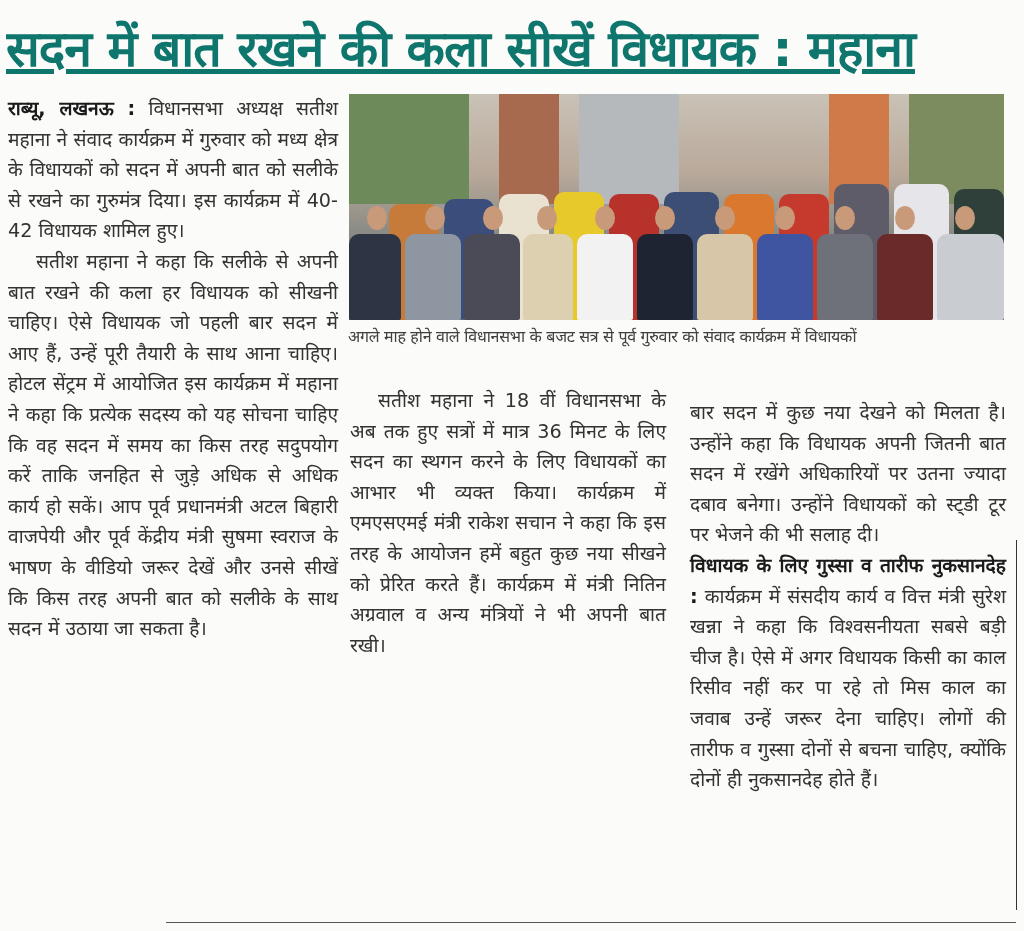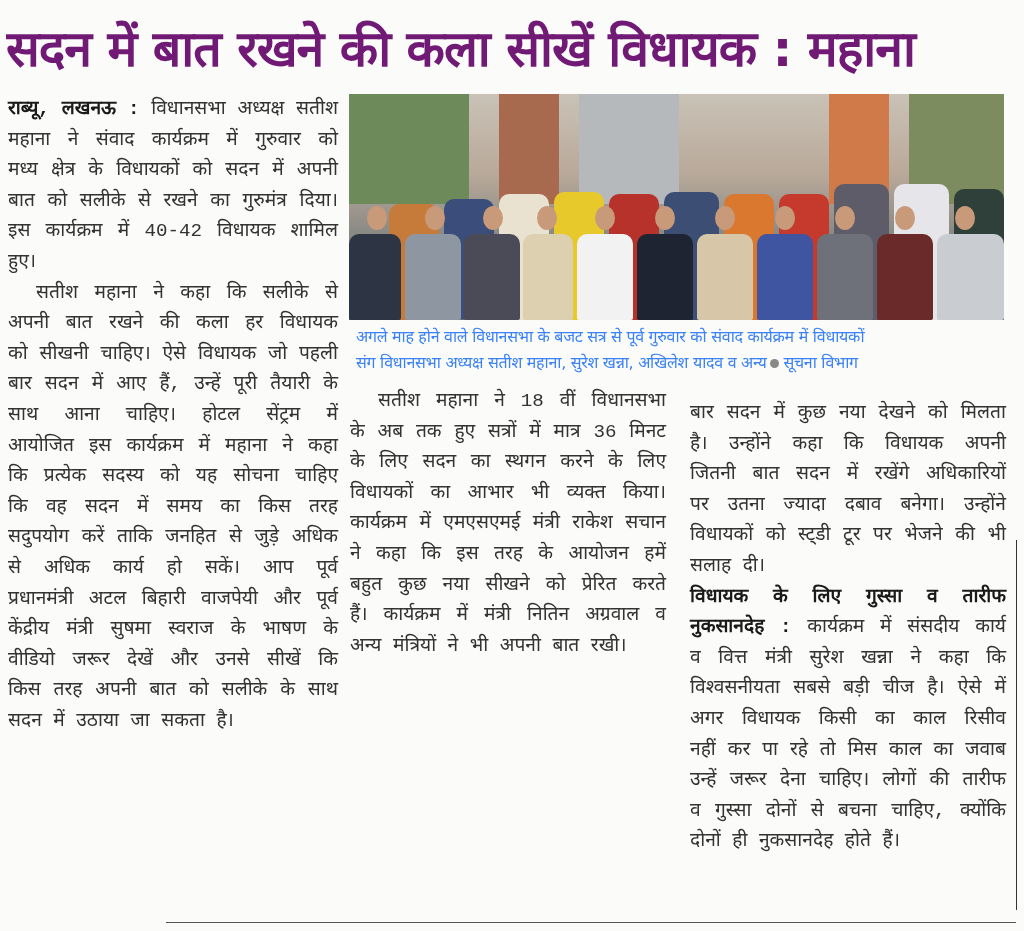--- a/index.html
+++ b/index.html
@@ -6,46 +6,46 @@
   body {
     width:1024px; height:931px; overflow:hidden;
     background:#fbfbf9; color:#2a2a2a;
     font-family:"DejaVu Sans", sans-serif;
     position:relative;
   }
   .headline {
     position:absolute; left:6px; top:14px; width:1010px; height:70px;
     font-family:"DejaVu Sans", sans-serif; font-weight:bold;
     font-size:50px; line-height:70px; letter-spacing:-1px;
-    color:#701a75; white-space:nowrap; overflow:hidden;
+    color:#0f766e; white-space:nowrap; overflow:hidden;text-decoration:underline;
   }
   .col {
     position:absolute;
     font-size:19.2px; line-height:30.6px; color:#333;
     text-align:justify; text-align-last:left;
   }
-  .col p { margin:0;font-family:Liberation Mono, monospace; }
+  .col p { margin:0; }
   .col p.indent { text-indent:28px; }
   .col .lead { font-weight:bold; color:#1a1a1a; }
   .col .sub { font-weight:bold; color:#1a1a1a; }
   #col1 { left:8px; top:94px; width:330px; }
   #col2 { left:350px; top:386px; width:316px; }
   #col3 { left:690px; top:386px; width:316px;margin-top:12px; }
 
   .photo {
     position:absolute; left:349px; top:94px; width:655px; height:226px;
     overflow:hidden;
     background:linear-gradient(180deg,#c9c2b6 0%,#b9a99a 35%,#8c8c86 60%,#5d6a74 100%);
   }
   .photo .bldg { position:absolute; top:0; height:110px; }
   .photo .person { position:absolute; border-radius:10px 10px 2px 2px; }
   .photo .head { position:absolute; border-radius:50%; background:#c99a7a; }
   .caption {
-    position:absolute; left:356px; top:324px; width:655px;
-    font-size:16px; line-height:26px; color:#3b82f6; white-space:nowrap;
+    position:absolute; left:348px; top:324px; width:655px;
+    font-size:16px; line-height:26px; color:#404040; white-space:nowrap;
     letter-spacing:-0.3px;
   }
   .caption .credit-dot {
     display:inline-block; width:9px; height:9px; border-radius:50%;
     background:#888; margin:0 4px; vertical-align:middle;
   }
   .rule-v { position:absolute; left:1016px; top:540px; width:1px; height:370px; background:#333; }
   .rule-h { position:absolute; left:166px; top:922px; width:850px; height:1px; background:#555; }
 </style>
 </head>
@@ -91,21 +91,20 @@
   <div class="head" style="left:306px;top:112px;width:20px;height:24px;"></div>
   <div class="head" style="left:366px;top:112px;width:20px;height:24px;"></div>
   <div class="head" style="left:426px;top:112px;width:20px;height:24px;"></div>
   <div class="head" style="left:486px;top:112px;width:20px;height:24px;"></div>
   <div class="head" style="left:546px;top:112px;width:20px;height:24px;"></div>
   <div class="head" style="left:606px;top:112px;width:20px;height:24px;"></div>
 </div>
 
 <div class="caption">
   <div>अगले माह होने वाले विधानसभा के बजट सत्र से पूर्व गुरुवार को संवाद कार्यक्रम में विधायकों</div>
-  <div><span>संग विधानसभा अध्यक्ष सतीश महाना, सुरेश खन्ना, अखिलेश यादव व अन्य</span><span class="credit-dot"></span><span>सूचना विभाग</span></div>
 </div>
 
 <div class="col" id="col1">
   <p><span class="lead">राब्यू, लखनऊ :</span> <span>विधानसभा अध्यक्ष सतीश महाना ने संवाद कार्यक्रम में गुरुवार को मध्य क्षेत्र के विधायकों को सदन में अपनी बात को सलीके से रखने का गुरुमंत्र दिया। इस कार्यक्रम में 40-42 विधायक शामिल हुए।</span></p>
   <p class="indent">सतीश महाना ने कहा कि सलीके से अपनी बात रखने की कला हर विधायक को सीखनी चाहिए। ऐसे विधायक जो पहली बार सदन में आए हैं, उन्हें पूरी तैयारी के साथ आना चाहिए। होटल सेंट्रम में आयोजित इस कार्यक्रम में महाना ने कहा कि प्रत्येक सदस्य को यह सोचना चाहिए कि वह सदन में समय का किस तरह सदुपयोग करें ताकि जनहित से जुड़े अधिक से अधिक कार्य हो सकें। आप पूर्व प्रधानमंत्री अटल बिहारी वाजपेयी और पूर्व केंद्रीय मंत्री सुषमा स्वराज के भाषण के वीडियो जरूर देखें और उनसे सीखें कि किस तरह अपनी बात को सलीके के साथ सदन में उठाया जा सकता है।</p>
 </div>
 
 <div class="col" id="col2">
   <p class="indent">सतीश महाना ने 18 वीं विधानसभा के अब तक हुए सत्रों में मात्र 36 मिनट के लिए सदन का स्थगन करने के लिए विधायकों का आभार भी व्यक्त किया। कार्यक्रम में एमएसएमई मंत्री राकेश सचान ने कहा कि इस तरह के आयोजन हमें बहुत कुछ नया सीखने को प्रेरित करते हैं। कार्यक्रम में मंत्री नितिन अग्रवाल व अन्य मंत्रियों ने भी अपनी बात रखी।</p>
 </div>

